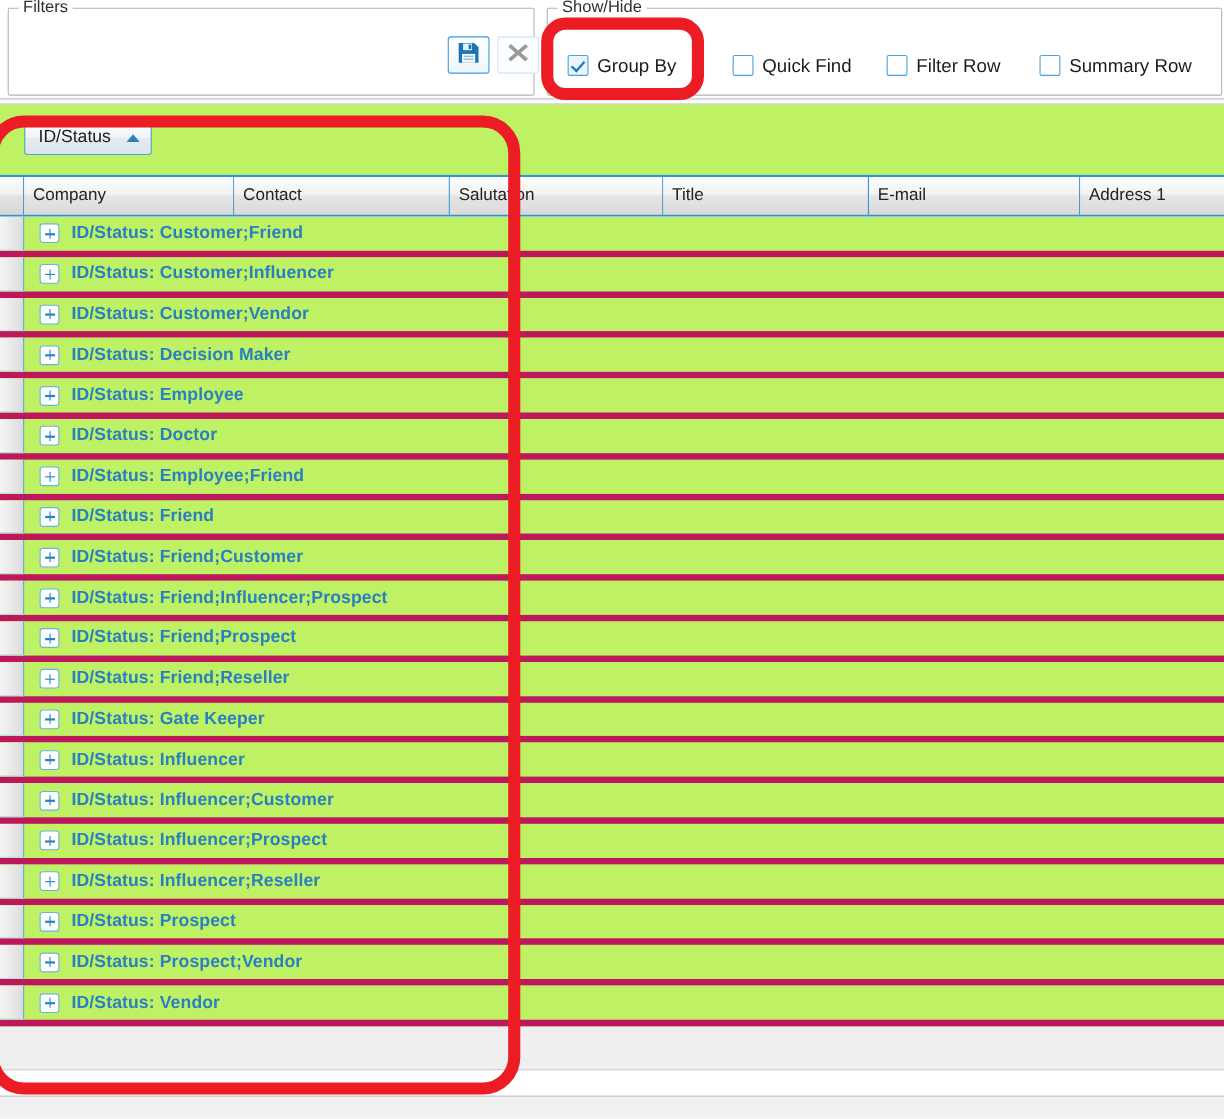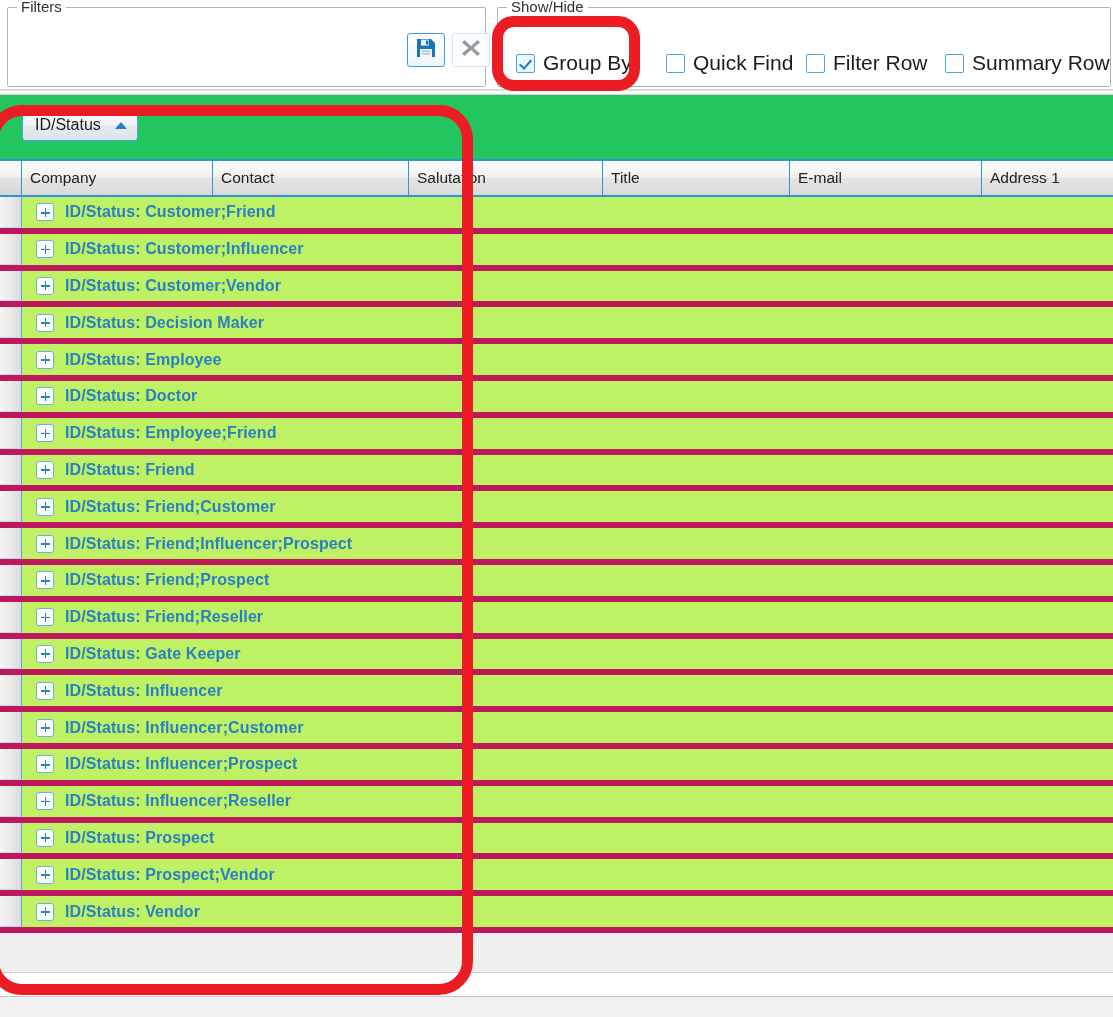--- a/index.html
+++ b/index.html
@@ -112,23 +112,22 @@
     border: 1px solid #cfe5f5;
     background: #fbfdfe;
   }
 
   
   .cbrow {
     position: absolute;
     top: 42px;
     height: 26px;
     display: flex;
-    align-items: center;
     gap: 8px;
-    font-size: 21px;
+    font-size: 17px;
     color: #1c1c1c;
     white-space: nowrap;
   }
   .cbbox {
     width: 19px;
     height: 19px;
     box-sizing: border-box;
     border: 1px solid #4ba3dd;
     border-radius: 2px;
     background: #ffffff;
@@ -172,21 +171,21 @@
     box-sizing: border-box;
   }
 
   
   .groupby-panel {
     position: absolute;
     left: 0;
     top: 0;
     width: 1113px;
     height: 64px;
-    background: #22c55e;
+    background: #bef264;
   }
   .groupby-chip {
     position: absolute;
     left: 22px;
     top: 14px;
     height: 32px;
     min-width: 115px;
     padding: 0 10px 0 12px;
     box-sizing: border-box;
     border: 1px solid #4ba3dd;

